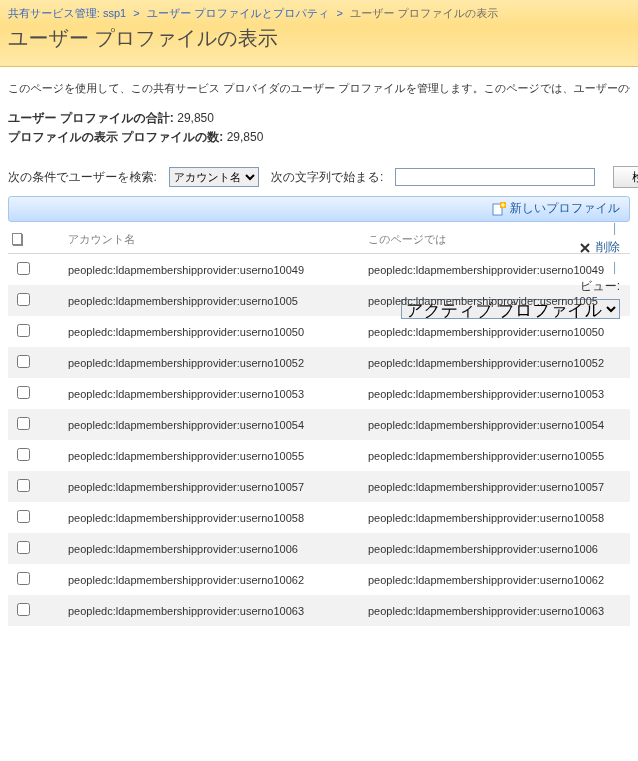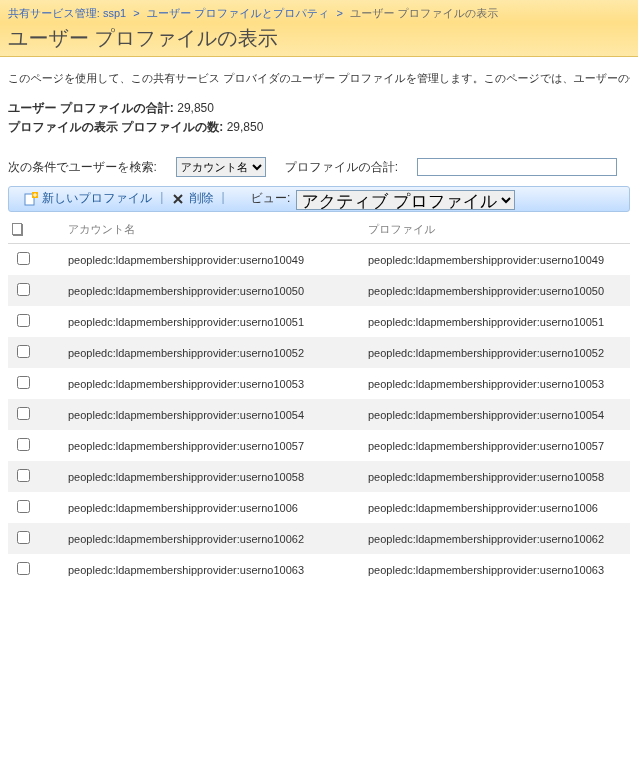--- a/index.html
+++ b/index.html
@@ -6,21 +6,21 @@
   body {
     margin: 0;
     font-family: "MS PGothic", Tahoma, Verdana, sans-serif;
     font-size: 12px;
     color: #333;
     background: #fff;
     width: 638px;
   }
   .header-area {
     background: linear-gradient(to bottom, #ffe9a8 0%, #ffdf87 40%, #ffe9a8 100%);
-    padding: 6px 8px 4px 8px;
+    padding: 6px 8px 14px 8px;
     border-bottom: 1px solid #e0c060;
   }
   .breadcrumb {
     font-size: 11px;
     color: #3966bf;
     margin-bottom: 4px;
     white-space: nowrap;
   }
   .breadcrumb a { color: #3966bf; text-decoration: none; cursor: pointer; }
   .breadcrumb .sep { color: #3966bf; padding: 0 4px; }
@@ -33,21 +33,21 @@
   .content { padding: 8px 8px 0 8px; }
   .desc { color: #333; font-size: 11px; margin: 6px 0 10px 0; white-space: nowrap; overflow: hidden;}
   .counts { margin: 14px 0 20px 0; }
   .counts .line { margin-bottom: 2px; }
   .counts b { font-weight: bold; color: #333; }
   .search-row {
     margin: 10px 0 8px 0;
     display: flex;
     align-items: center;
     white-space: nowrap;
-    gap: 19px;
+    gap: 12px;
   }
   .search-row label { white-space: nowrap; font-size: 12px;}
   .search-row select {
     font-size: 11px;
     height: 20px;
     border: 1px solid #7f9db9;
   }
   .search-row input[type=text] {
     border: 1px solid #7f9db9;
     height: 18px;
@@ -60,27 +60,28 @@
     background: linear-gradient(to bottom,#fefefe,#e8e8e8);
     height: 22px;
     padding: 0 18px;
     font-size: 12px;
     cursor: pointer;
     margin-left: 6px;
   }
   .toolbar {
     margin: 0 8px;
     display: flex;
-    align-items: flex-start;
+    align-items: flex-end;
     background: linear-gradient(to bottom,#eaf3ff 0%, #d6e8ff 50%, #c0dcff 100%);
     border: 1px solid #a8c6e8;
     border-radius: 3px;
-    padding: 3px 15px;
+    padding: 3px 9px;
     height: 26px;
     gap: 4px;
+    flex-direction: column;
   }
   .toolbar .titem { display:flex; align-items:center; gap:4px; color:#215a9a; cursor:pointer; }
   .toolbar .titem .icon { width:14px; height:14px; display:inline-flex; align-items:center; justify-content:center;}
   .toolbar .sep { color:#7aa0c8; padding:0 4px; }
   .toolbar .label { color:#333; margin-left:18px; }
   .toolbar select {
     font-size:17px;
     height:20px;
     border:1px solid #7f9db9;
     min-width: 190px;
@@ -141,21 +142,21 @@
       <b>プロファイルの表示 プロファイルの数:</b>
       <span>29,850</span>
     </div>
   </div>
 
   <div class="search-row">
     <label>次の条件でユーザーを検索:</label>
     <select>
       <option>アカウント名</option>
     </select>
-    <label>プロファイルの合計:</label>
+    <label>次の文字列で始まる:</label>
     <input type="text" value="" style="">
     <button>検索</button>
   </div>
 </div>
 
 <div class="toolbar">
   <span class="titem">
     <span class="icon">
       <svg width="14" height="14" viewBox="0 0 14 14">
           <rect x="1" y="2" width="9" height="11" fill="#fff" stroke="#5b8ed0"></rect>
@@ -191,63 +192,69 @@
     </colgroup>
     <thead>
       <tr>
         <th class="col-check">
           <span class="select-all-box">
               <span class="sheet"></span>
             </span>
         </th>
         <th class="col-edit"></th>
         <th>アカウント名</th>
-        <th>プロファイル</th>
+        <th>このページでは</th>
       </tr>
     </thead>
     <tbody id="rows">
         <tr>
           <td class="col-check"><input type="checkbox" class="row-check" style=""></td>
           <td class="col-edit"></td>
           <td>peopledc:ldapmembershipprovider:userno10049</td>
           <td>peopledc:ldapmembershipprovider:userno10049</td>
         </tr>
         <tr>
           <td class="col-check"><input type="checkbox" class="row-check" style=""></td>
           <td class="col-edit"></td>
+          <td>peopledc:ldapmembershipprovider:userno1005</td>
+          <td>peopledc:ldapmembershipprovider:userno1005</td>
+        </tr>
+        <tr>
+          <td class="col-check"><input type="checkbox" class="row-check" style=""></td>
+          <td class="col-edit"></td>
           <td>peopledc:ldapmembershipprovider:userno10050</td>
           <td>peopledc:ldapmembershipprovider:userno10050</td>
         </tr>
         <tr>
           <td class="col-check"><input type="checkbox" class="row-check" style=""></td>
           <td class="col-edit"></td>
-          <td>peopledc:ldapmembershipprovider:userno10051</td>
-          <td>peopledc:ldapmembershipprovider:userno10051</td>
-        </tr>
-        <tr>
-          <td class="col-check"><input type="checkbox" class="row-check" style=""></td>
-          <td class="col-edit"></td>
           <td>peopledc:ldapmembershipprovider:userno10052</td>
           <td>peopledc:ldapmembershipprovider:userno10052</td>
         </tr>
         <tr>
           <td class="col-check"><input type="checkbox" class="row-check" style=""></td>
           <td class="col-edit"></td>
           <td>peopledc:ldapmembershipprovider:userno10053</td>
           <td>peopledc:ldapmembershipprovider:userno10053</td>
         </tr>
         <tr>
           <td class="col-check"><input type="checkbox" class="row-check" style=""></td>
           <td class="col-edit"></td>
           <td>peopledc:ldapmembershipprovider:userno10054</td>
           <td>peopledc:ldapmembershipprovider:userno10054</td>
         </tr>
         <tr>
           <td class="col-check"><input type="checkbox" class="row-check" style=""></td>
           <td class="col-edit"></td>
+          <td>peopledc:ldapmembershipprovider:userno10055</td>
+          <td>peopledc:ldapmembershipprovider:userno10055</td>
+        </tr>
+        <tr>
+          <td class="col-check"><input type="checkbox" class="row-check" style=""></td>
+          <td class="col-edit"></td>
           <td>peopledc:ldapmembershipprovider:userno10057</td>
           <td>peopledc:ldapmembershipprovider:userno10057</td>
         </tr>
         <tr>
           <td class="col-check"><input type="checkbox" class="row-check" style=""></td>
           <td class="col-edit"></td>
           <td>peopledc:ldapmembershipprovider:userno10058</td>
           <td>peopledc:ldapmembershipprovider:userno10058</td>
         </tr>
         <tr>

